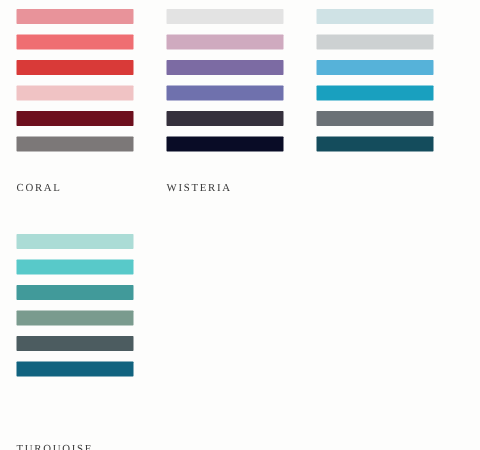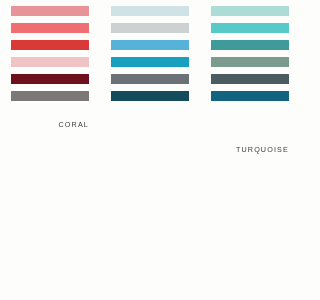--- a/index.html
+++ b/index.html
@@ -35,42 +35,53 @@
     padding-top: 1px;
   }
   .swatch {
     height: 10px;
     width: 100%;
     border-radius: 0.5px;
   }
   .palette-label {
     margin-top: auto;
     margin-bottom: 21px;
-    text-align: right;
+    text-align: left;
     font-size: 7.2px;
     letter-spacing: 1.15px;
     color: #3a3a3a;
-    font-family: Liberation Sans, sans-serif;
+    font-family: Liberation Serif, serif;
     white-space: nowrap;
   }
 </style>
 </head>
 <body>
 
 <div id="palette-sheet" style="background: rgb(253, 253, 252);">
     <div class="palette-group">
       <div class="swatch-stack">
         <div class="swatch" title="#e8939a" style="background: rgb(232, 147, 154);"></div>
         <div class="swatch" title="#ef6e72" style="background: rgb(239, 110, 114);"></div>
         <div class="swatch" title="#d93a38" style="background: rgb(217, 58, 56);"></div>
         <div class="swatch" title="#f0c3c4" style="background: rgb(240, 195, 196);"></div>
         <div class="swatch" title="#6d0f1d" style="background: rgb(109, 15, 29);"></div>
         <div class="swatch" title="#7c7878" style="background: rgb(124, 120, 120);"></div>
       </div>
       <div class="palette-label" style="color: rgb(58, 58, 58);">CORAL</div>
+    </div>
+    <div class="palette-group">
+      <div class="swatch-stack">
+        <div class="swatch" title="#e3e3e3" style="background: rgb(227, 227, 227);"></div>
+        <div class="swatch" title="#cfaabf" style="background: rgb(207, 170, 191);"></div>
+        <div class="swatch" title="#7c6ba3" style="background: rgb(124, 107, 163);"></div>
+        <div class="swatch" title="#6f71ad" style="background: rgb(111, 113, 173);"></div>
+        <div class="swatch" title="#35303c" style="background: rgb(53, 48, 60);"></div>
+        <div class="swatch" title="#090c26" style="background: rgb(9, 12, 38);"></div>
+      </div>
+      <div class="palette-label" style="color: rgb(58, 58, 58);">WISTERIA</div>
     </div>
     <div class="palette-group">
       <div class="swatch-stack">
         <div class="swatch" title="#cfe2e5" style="background: rgb(207, 226, 229);"></div>
         <div class="swatch" title="#cdd1d2" style="background: rgb(205, 209, 210);"></div>
         <div class="swatch" title="#56b2d9" style="background: rgb(86, 178, 217);"></div>
         <div class="swatch" title="#19a0bf" style="background: rgb(25, 160, 191);"></div>
         <div class="swatch" title="#6b7176" style="background: rgb(107, 113, 118);"></div>
         <div class="swatch" title="#144c5c" style="background: rgb(20, 76, 92);"></div>
       </div>

